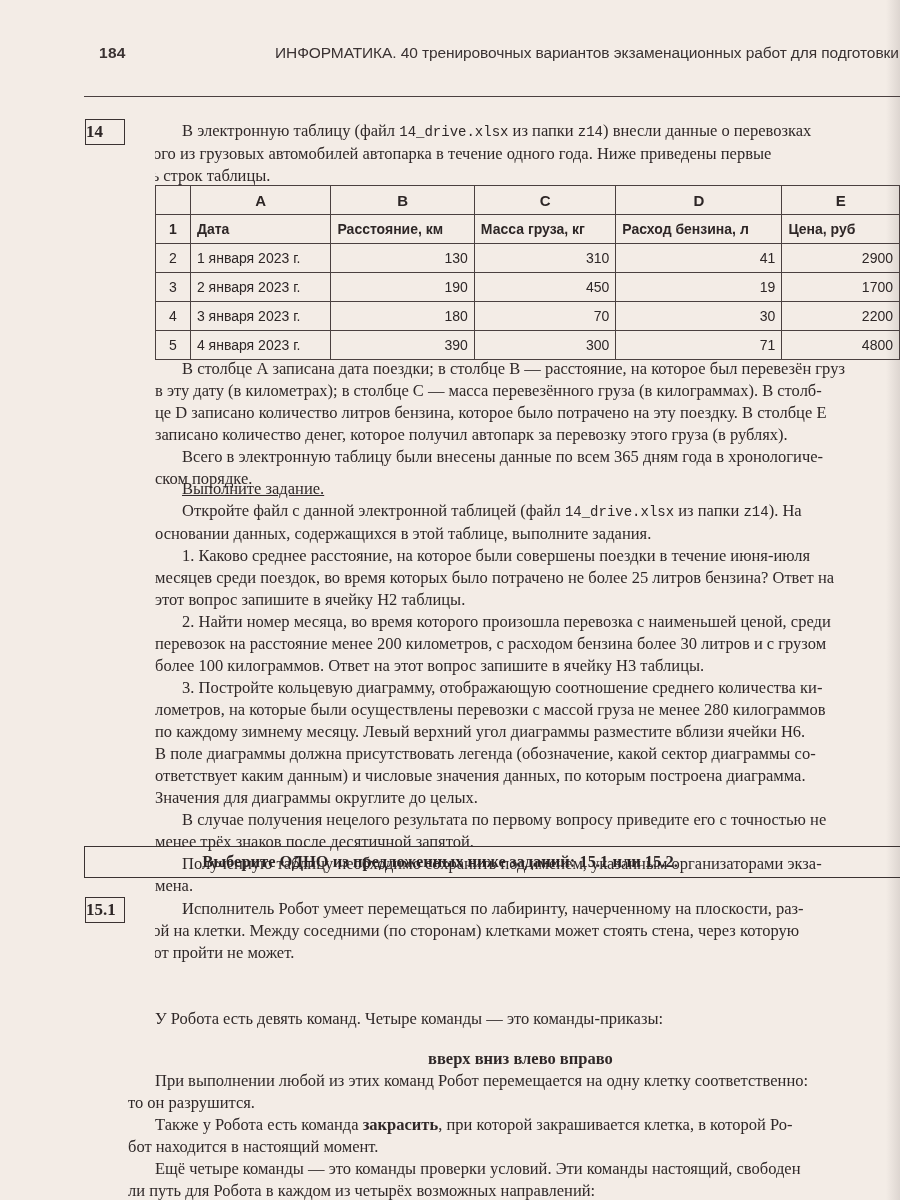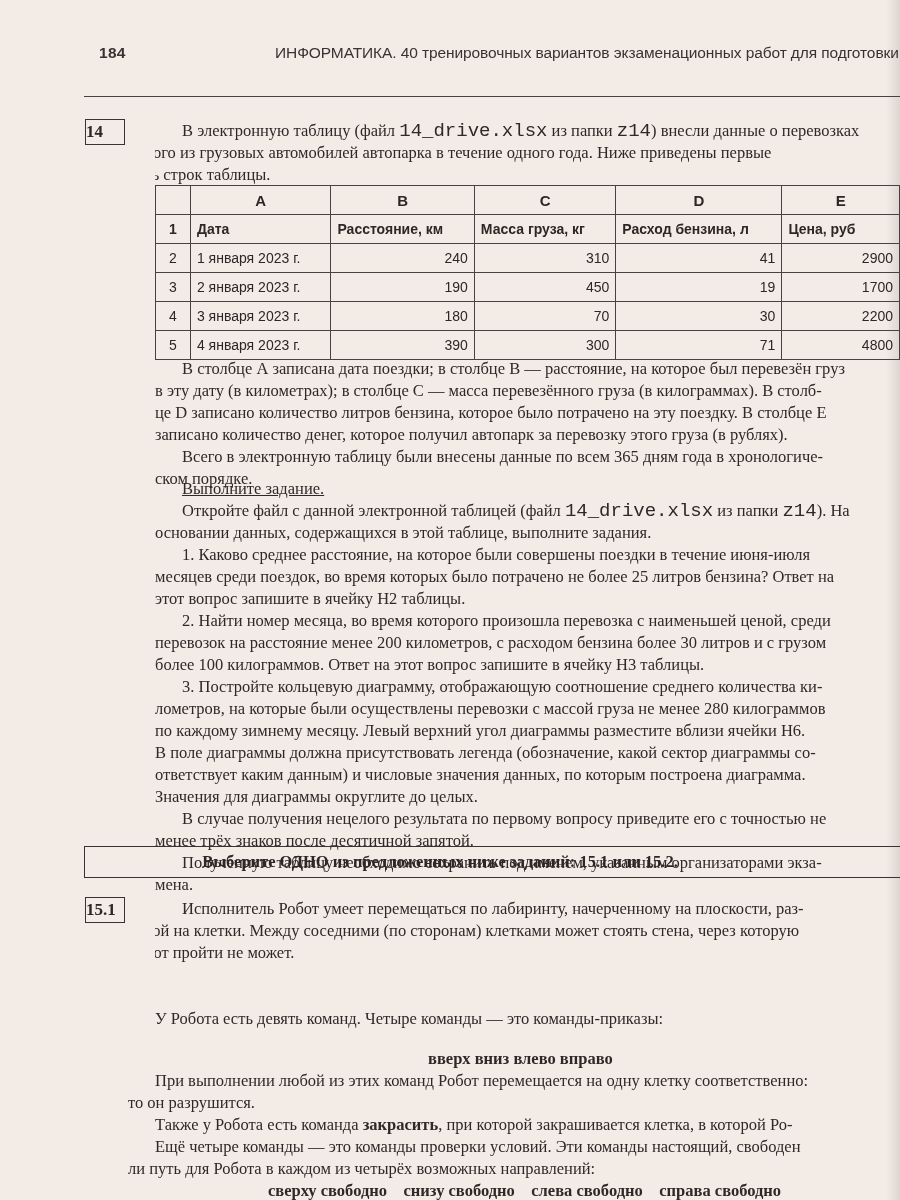--- a/index.html
+++ b/index.html
@@ -25,21 +25,21 @@
   .task-num {
     position: absolute; border: 1.6px solid #3a3232; font-family: "Liberation Serif", serif;
     font-weight: bold; font-size: 17px; text-align: left; line-height: 24px; color: #2d2626;
   }
   .text-block {
     position: absolute; left: 155px; width: 760px; font-family: "Liberation Serif", serif;
     font-size: 16.5px; line-height: 22px; color: #2f2828; white-space: nowrap; overflow: hidden;
   }
   .text-block p { margin: 0; }
   .indent { text-indent: 27px; }
-  .mono { font-family: "Liberation Mono", monospace; font-size: 19px; }
+  .mono { font-family: "Liberation Mono", monospace; font-size: 14px; }
   .u { text-decoration: underline; }
   .b { font-weight: bold; }
 
   table.sheet {
     position: absolute; left: 155px; top: 185px; border-collapse: collapse;
     font-family: "Liberation Sans", sans-serif; font-size: 14px; color: #2d2626;
   }
   table.sheet td, table.sheet th {
     border: 1.4px solid #4a4040; height: 28px; padding: 0 6px; white-space: nowrap; font-weight: normal;
   }
@@ -91,21 +91,21 @@
     <td class="rn">1</td>
     <td>Дата</td>
     <td>Расстояние, км</td>
     <td>Масса груза, кг</td>
     <td>Расход бензина, л</td>
     <td>Цена, руб</td>
   </tr>
   <tr>
     <td class="rn">2</td>
     <td>1 января 2023 г.</td>
-    <td class="num">240</td>
+    <td class="num">130</td>
     <td class="num">310</td>
     <td class="num">41</td>
     <td class="num">2900</td>
   </tr>
   <tr>
     <td class="rn">3</td>
     <td>2 января 2023 г.</td>
     <td class="num">190</td>
     <td class="num">450</td>
     <td class="num">19</td>
@@ -178,16 +178,17 @@
   <p style="position:relative; left:-27px;">битой на клетки. Между соседними (по сторонам) клетками может стоять стена, через которую</p>
   <p style="position:relative; left:-27px;">Робот пройти не может.</p>
 </div>
 
 <div class="text-block" style="top:1008px; left:128px;">
   <p class="indent">У Робота есть девять команд. Четыре команды — это команды-приказы:</p>
   <p class="b" style="padding-left:300px;margin-top:18px;">вверх  вниз  влево  вправо</p>
   <p class="indent">При выполнении любой из этих команд Робот перемещается на одну клетку соответственно:</p>
   <p>то он разрушится.</p>
   <p class="indent"><span>Также у Робота есть команда </span><span class="b">закрасить</span><span>, при которой закрашивается клетка, в которой Ро-</span></p>
+  <p>бот находится в настоящий момент.</p>
   <p class="indent">Ещё четыре команды — это команды проверки условий. Эти команды настоящий, свободен</p>
   <p>ли путь для Робота в каждом из четырёх возможных направлений:</p>
   <p class="b" style="padding-left:140px; white-space:pre;">сверху свободно    снизу свободно    слева свободно    справа свободно</p>
 </div>
 
 </body></html>

